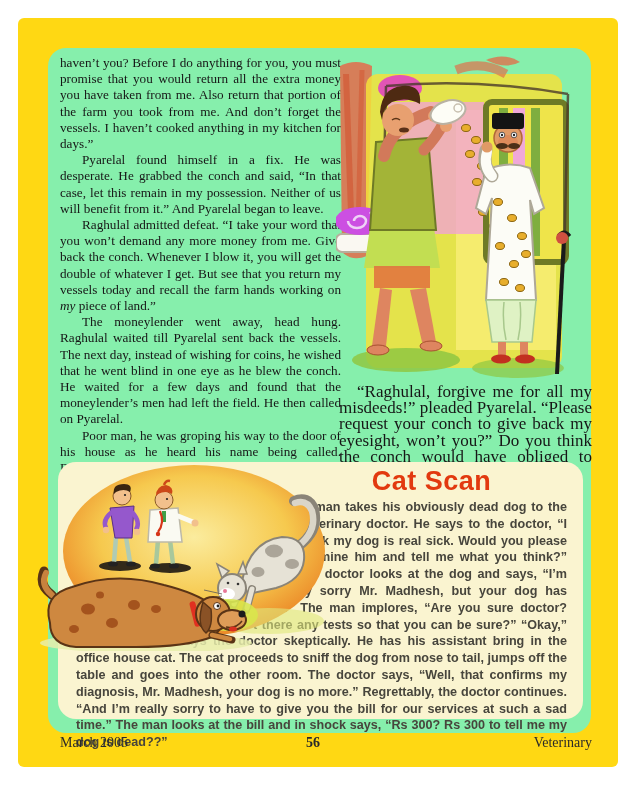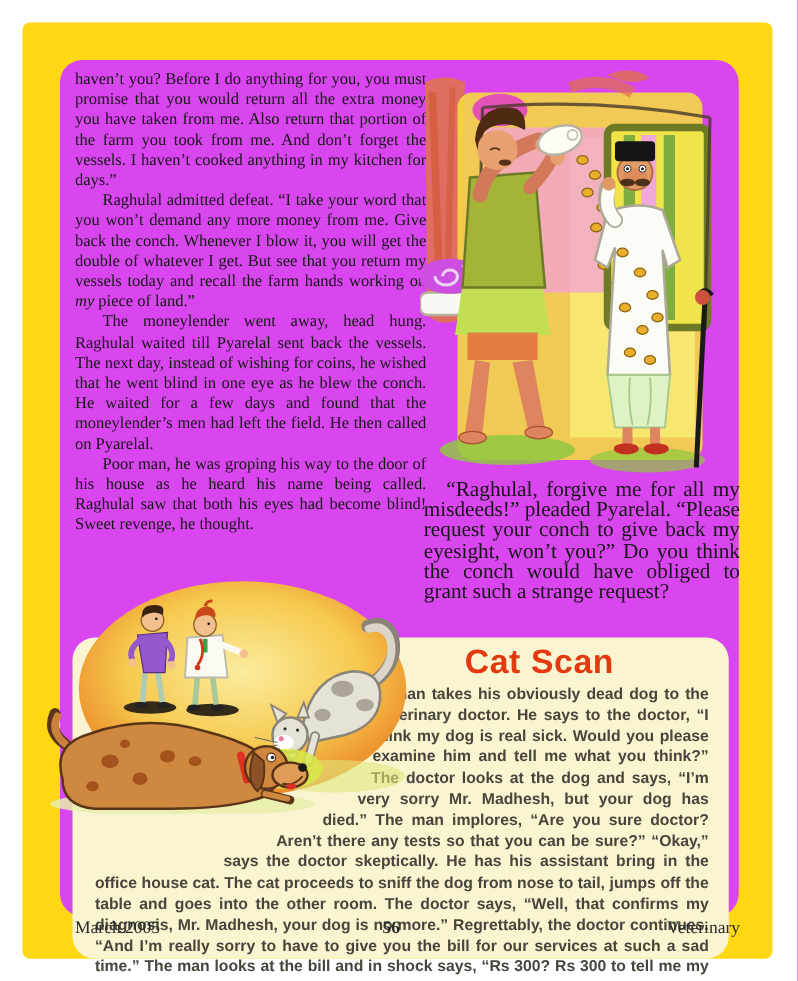--- a/index.html
+++ b/index.html
@@ -6,42 +6,42 @@
   body{
     width:638px;height:785px;position:relative;background:#ffffff;
     font-family:"Liberation Serif", serif;overflow:hidden;
   }
   .frame{
     position:absolute;left:18px;top:18px;width:600px;height:749px;
     background:#FFD813;border-radius:6px;
   }
   .content{
     position:absolute;left:48px;top:48px;width:543px;height:685px;
-    background:#d946ef;
+    background:#86efac;
     border-radius:18px;
   }
   
   .story{
     position:absolute;left:12px;top:7px;width:281px;
     font-size:13.2px;line-height:16.2px;color:#161616;text-align:justify;
   }
   .story p{margin:0;}
   .story p.indent{text-indent:22px;}
   .story .it{font-style:italic;margin-top:38px;}
   .caption{
     position:absolute;left:291px;top:336px;width:253px;
     font-size:17px;line-height:16.2px;color:#161616;text-align:justify;
     text-indent:18px;
   }
   
   .illo-conch{position:absolute;left:288px;top:2px;width:256px;height:332px;}
   
   .joke-panel{
     position:absolute;left:10px;top:414px;width:525px;height:257px;
-    background:#FAF4D0;border-radius:18px;margin-top:48px;
+    background:#FAF4D0;border-radius:18px;
   }
   .joke-title{
     margin:4px 18px 2px 240px;text-align:center;
     font-family:"Liberation Sans", sans-serif;font-weight:bold;
     font-size:27px;color:#E2390F;letter-spacing:0.5px;
   }
   .joke-body{
     padding:0 16px 0 18px;
     font-family:"Liberation Sans", sans-serif;font-weight:bold;
     font-size:12.6px;line-height:16.8px;color:#47453C;text-align:justify;
@@ -64,20 +64,21 @@
 </style>
 </head>
 <body>
 
 <div class="frame"></div>
 
 <div class="content">
 
   <div class="story">
     <p>haven’t you? Before I do anything for you, you must promise that you would return all the extra money you have taken from me. Also return that portion of the farm you took from me. And don’t forget the vessels. I haven’t cooked anything in my kitchen for days.”</p>
+    <p class="indent">Pyarelal found himself in a fix. He was desperate. He grabbed the conch and said, “In that case, let this remain in my possession. Neither of us will benefit from it.” And Pyarelal began to leave.</p>
     <p class="indent"><span>Raghulal admitted defeat. “I take your word that you won’t demand any more money from me. Give back the conch. Whenever I blow it, you will get the double of whatever I get. But see that you return my vessels today and recall the farm hands working on </span><span class="it">my</span><span> piece of land.”</span></p>
     <p class="indent">The moneylender went away, head hung. Raghulal waited till Pyarelal sent back the vessels. The next day, instead of wishing for coins, he wished that he went blind in one eye as he blew the conch. He waited for a few days and found that the moneylender’s men had left the field. He then called on Pyarelal.</p>
     <p class="indent">Poor man, he was groping his way to the door of his house as he heard his name being called. Raghulal saw that both his eyes had become blind! Sweet revenge, he thought.</p>
   </div>
 
   <div class="illo-conch">
     <svg width="256" height="332" viewBox="0 0 256 332" xmlns="http://www.w3.org/2000/svg">
 
       <g>
         <path d="M4,16 Q20,8 36,16 L31,206 Q16,212 6,202 Z" fill="#DF7150" opacity="0.9"></path>

